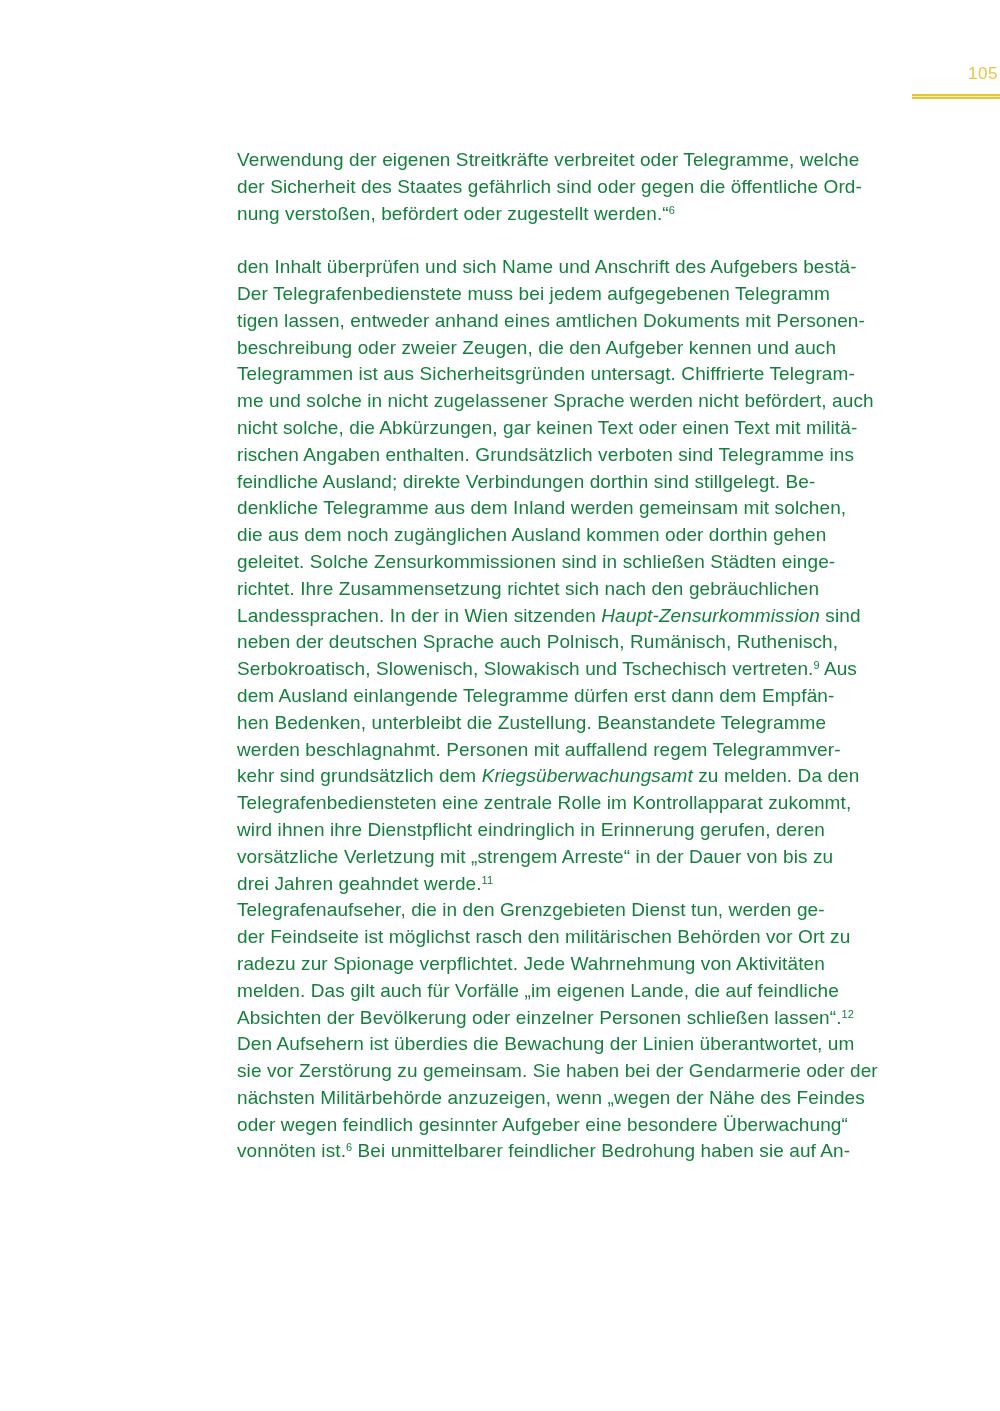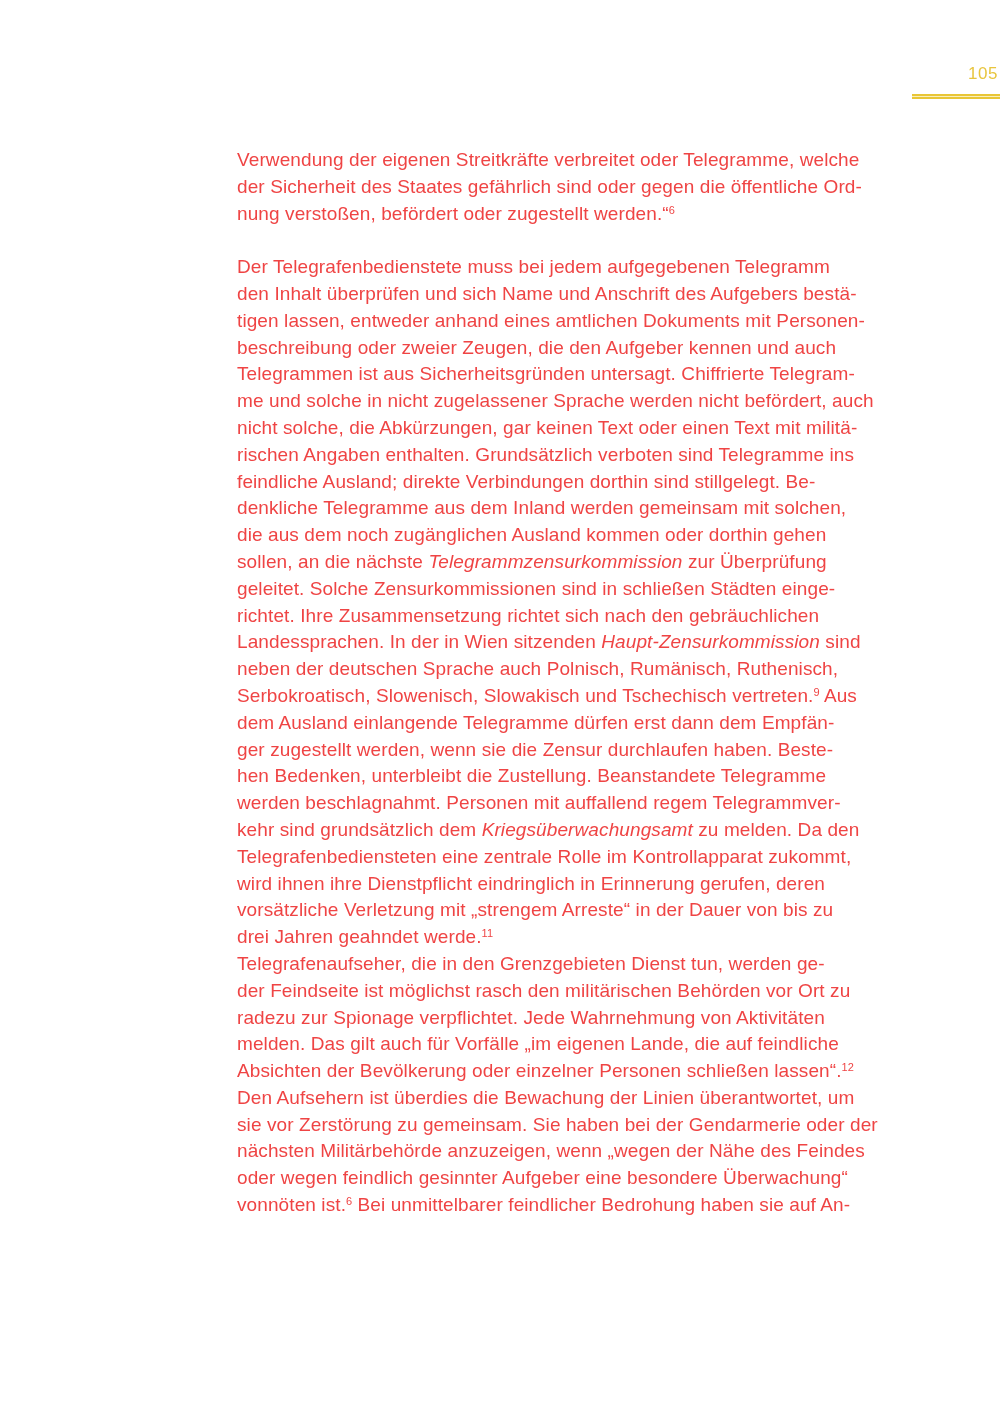--- a/index.html
+++ b/index.html
@@ -51,46 +51,44 @@
     vertical-align: 6px;
     letter-spacing: 0;
   }
 </style>
 </head>
 <body>
 
 <div class="page">
   <div class="page-number" style="color: rgb(232, 197, 62);">105</div>
   <div class="header-rule"></div>
-  <div class="body-text" style="color: #ef4444;">
+  <div class="body-text" style="color: #15803d;">
       <div class="paragraph" style="margin-bottom: 26.8px;">
         <div class="line">Verwendung der eigenen Streitkräfte verbreitet oder Telegramme, welche</div>
         <div class="line">der Sicherheit des Staates gefährlich sind oder gegen die öffentliche Ord-</div>
         <div class="line">nung verstoßen, befördert oder zugestellt werden.“<sup>6</sup></div>
       </div>
       <div class="paragraph">
+        <div class="line">den Inhalt überprüfen und sich Name und Anschrift des Aufgebers bestä-</div>
         <div class="line">Der Telegrafenbedienstete muss bei jedem aufgegebenen Telegramm</div>
-        <div class="line">den Inhalt überprüfen und sich Name und Anschrift des Aufgebers bestä-</div>
         <div class="line">tigen lassen, entweder anhand eines amtlichen Dokuments mit Personen-</div>
         <div class="line">beschreibung oder zweier Zeugen, die den Aufgeber kennen und auch</div>
         <div class="line">Telegrammen ist aus Sicherheitsgründen untersagt. Chiffrierte Telegram-</div>
         <div class="line">me und solche in nicht zugelassener Sprache werden nicht befördert, auch</div>
         <div class="line">nicht solche, die Abkürzungen, gar keinen Text oder einen Text mit militä-</div>
         <div class="line">rischen Angaben enthalten. Grundsätzlich verboten sind Telegramme ins</div>
         <div class="line">feindliche Ausland; direkte Verbindungen dorthin sind stillgelegt. Be-</div>
         <div class="line">denkliche Telegramme aus dem Inland werden gemeinsam mit solchen,</div>
         <div class="line">die aus dem noch zugänglichen Ausland kommen oder dorthin gehen</div>
-        <div class="line">sollen, an die nächste <em>Telegrammzensurkommission</em> zur Überprüfung</div>
         <div class="line">geleitet. Solche Zensurkommissionen sind in schließen Städten einge-</div>
         <div class="line">richtet. Ihre Zusammensetzung richtet sich nach den gebräuchlichen</div>
         <div class="line">Landessprachen. In der in Wien sitzenden <em>Haupt-Zensurkommission</em> sind</div>
         <div class="line">neben der deutschen Sprache auch Polnisch, Rumänisch, Ruthenisch,</div>
         <div class="line">Serbokroatisch, Slowenisch, Slowakisch und Tschechisch vertreten.<sup>9</sup> Aus</div>
         <div class="line">dem Ausland einlangende Telegramme dürfen erst dann dem Empfän-</div>
-        <div class="line">ger zugestellt werden, wenn sie die Zensur durchlaufen haben. Beste-</div>
         <div class="line">hen Bedenken, unterbleibt die Zustellung. Beanstandete Telegramme</div>
         <div class="line">werden beschlagnahmt. Personen mit auffallend regem Telegrammver-</div>
         <div class="line">kehr sind grundsätzlich dem <em>Kriegsüberwachungsamt</em> zu melden. Da den</div>
         <div class="line">Telegrafenbediensteten eine zentrale Rolle im Kontrollapparat zukommt,</div>
         <div class="line">wird ihnen ihre Dienstpflicht eindringlich in Erinnerung gerufen, deren</div>
         <div class="line">vorsätzliche Verletzung mit „strengem Arreste“ in der Dauer von bis zu</div>
         <div class="line">drei Jahren geahndet werde.<sup>11</sup></div>
       </div>
       <div class="paragraph">
         <div class="line">Telegrafenaufseher, die in den Grenzgebieten Dienst tun, werden ge-</div>

